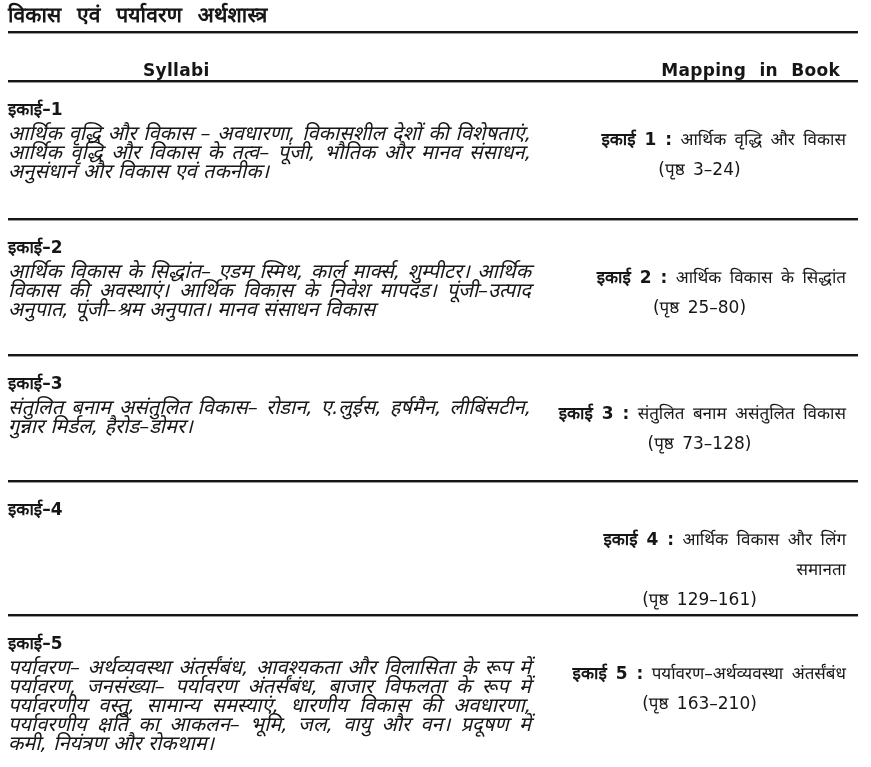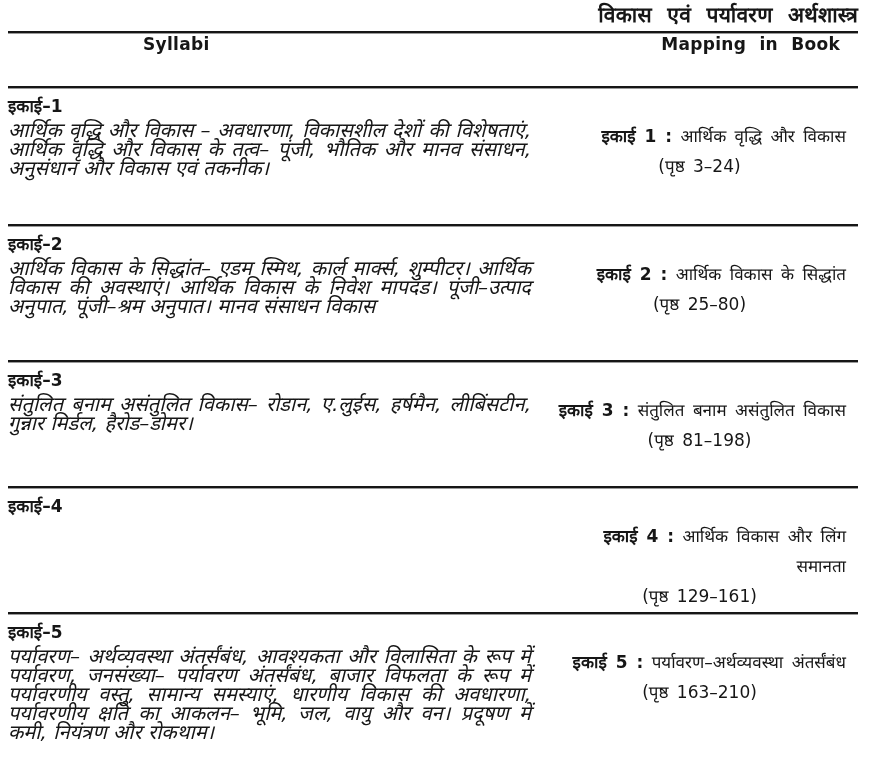--- a/index.html
+++ b/index.html
@@ -12,46 +12,46 @@
   .page {
     width: 871px;
     height: 767px;
     box-sizing: border-box;
     padding: 2px 13px 0 8px;
     background: #ffffff;
     overflow: hidden;
   }
   .page-title {
     margin: 0 0 3px 0;
-    text-align: right;
+    text-align: left;
     font-size: 21px;
     font-weight: bold;
     line-height: 26px;
     word-spacing: 8px;
     letter-spacing: 0.2px;
   }
   .rule {
     height: 0;
     border-top: 2px solid #161616;
     border-bottom: 1px solid #9a9a9a;
   }
   .header-row {
     display: flex;
     justify-content: space-between;
-    align-items: flex-start;
-    height: 52px;
+    align-items: flex-end;
+    height: 46px;
     font-size: 17px;
     font-weight: bold;
   }
   .header-left { margin-left: 135px; letter-spacing: 0.3px; }
   .header-right { margin-right: 18px; word-spacing: 7px; letter-spacing: 0.3px; margin-left: 48px; }
   .unit-row {
     display: flex;
     box-sizing: border-box;
-    padding-top: 2px;
+    padding-top: 11px;
   }
   .unit-row .left {
     width: 545px;
     box-sizing: border-box;
     padding-right: 22px;
   }
   .unit-row .right {
     width: 305px;
     box-sizing: border-box;
     padding-right: 12px;
@@ -122,21 +122,21 @@
 
   <div class="rule"></div>
 
   <div class="unit-row r3">
     <div class="left">
       <div class="unit-heading">इकाई–3</div>
       <div class="unit-syllabus">संतुलित बनाम असंतुलित विकास– रोडान, ए.लुईस, हर्षमैन, लीबिंसटीन, गुन्नार मिर्डल, हैरोड–डोमर।</div>
     </div>
     <div class="right">
       <div class="map-line"><span class="map-label">इकाई 3 :</span> <span class="map-title">संतुलित बनाम असंतुलित विकास</span></div>
-      <div class="map-pages">(पृष्ठ 81–198)</div>
+      <div class="map-pages">(पृष्ठ 73–128)</div>
     </div>
   </div>
 
   <div class="rule"></div>
 
   <div class="unit-row r4">
     <div class="left">
       <div class="unit-heading">इकाई–4</div>
     </div>
     <div class="right">

